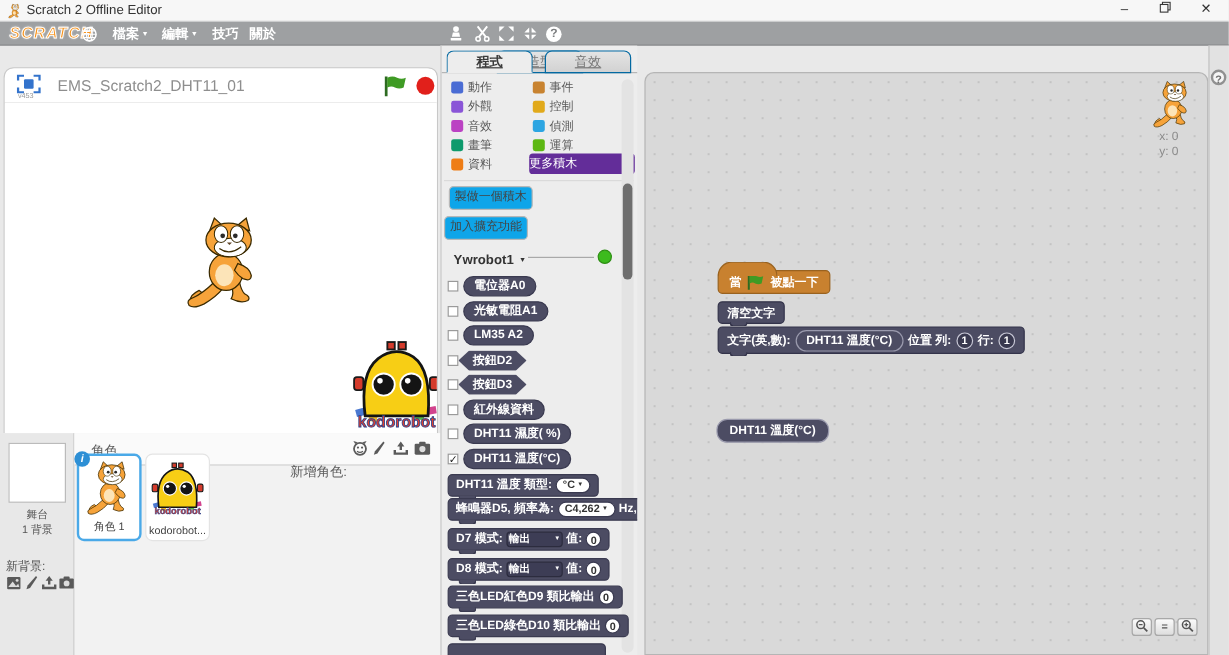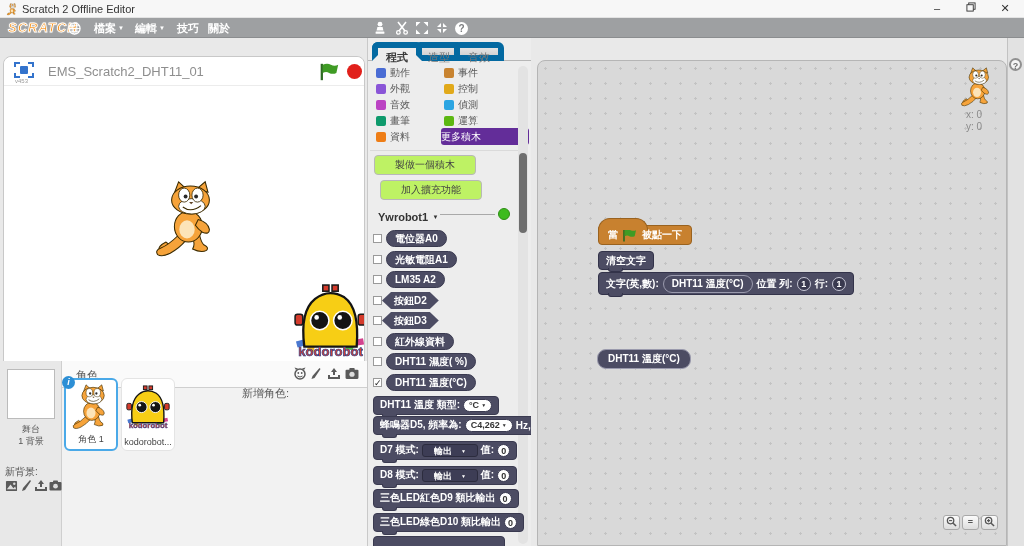--- a/index.html
+++ b/index.html
@@ -47,51 +47,51 @@
   #sprite-robot { left:121px; top:17px; width:54px; height:73px; border:1px solid #E4E4E4; }
   .thumb-label { position:absolute; bottom:3px; width:100%; font-size:9px; color:#444; }
   #info-badge { left:-4px; top:-4px; width:13px; height:13px; background:#2D8FD5; border-radius:50%;
                 color:#fff; font-size:9px; font-weight:bold; font-style:italic; text-align:center; line-height:13px; }
   #stage-thumb { left:7px; top:8px; width:48px; height:50px; background:#fff; border:1px solid #BBB; }
   .stagecol-text { width:62px; text-align:center; font-size:9px; color:#555; }
   #new-backdrop { left:5px; font-size:10px; color:#555; }
 
   
   #palette { left:367px; top:38px; width:164px; height:508px; background:#EDEDED; border-left:1px solid #C9C9C9; overflow:hidden; }
-  .tab { top:4px; height:19px; line-height:18px; font-size:11px; padding:0 8px; border:6px solid #0369a1;
-         border-radius:6px 6px 0 0; color:#777; background:linear-gradient(#E4E4E4,#D2D2D2); z-index:2; }
+  .tab { top:4px; height:19px; line-height:18px; font-size:11px; padding:0 24px; border:1px solid #0369a1;
+         border-radius:6px 6px 0 0; color:#777; background:linear-gradient(#E4E4E4,#D2D2D2); z-index:2;text-decoration:underline; }
   .tab.active { background:#EDEDED; color:#3a3a3a; font-weight:bold; border-bottom-color:#EDEDED; z-index:3; }
   #tabline { left:0; top:22px; width:164px; height:1px; background:#B6B6B6; z-index:1; }
   .cat-item { height:14px; display:flex; align-items:center; gap:4px; }
   .cat-sq { width:10px; height:10px; border-radius:2px; }
   .cat-label { font-size:10px; color:#5a5a5a; }
   #cat-selected { color:#fff; font-size:10px; font-weight:normal; text-align:left; line-height:17px;
                   border-radius:3px; width:88px; height:17px; }
   #pal-sep { left:2px; top:112px; width:158px; height:1px; background:#DADADA; }
-  .pal-btn { height:20px; line-height:18px; font-size:10px; color:#444; background:#bef264;
-             border:1px solid #B8B8B8; border-radius:4px; padding:0 20px; }
+  .pal-btn { height:20px; line-height:18px; font-size:10px; color:#444; background:#0ea5e9;
+             border:1px solid #B8B8B8; border-radius:4px; padding:0 4px; }
   #ext-name { font-size:11px; font-weight:bold; color:#333;text-align:right; }
   #ext-line { top:176px; left:72px; width:55px; height:1px; background:#A9A9A9; }
   #ext-dot { width:12px; height:12px; border-radius:50%; border:1px solid #2E8E14; }
   #pal-track { left:150px; top:28px; width:10px; height:478px; background:#E3E3E3; border-radius:5px; }
   #pal-thumb { left:151px; top:115px; width:8px; height:80px; background:#6E6E6E; border-radius:4px; }
   .chk { width:9px; height:9px; background:#fff; border:1px solid #9a9a9a; font-size:9px; line-height:8px;
          text-align:center; color:#222; }
   .reporter { display:inline-block; background:#4C4C63; border:1px solid #3A3A50; border-radius:9px;
               color:#fff; font-size:10px; font-weight:bold; height:17px; line-height:15px; padding:0 8px; white-space:nowrap; }
   .boolean { display:inline-block; background:#4C4C63; color:#fff; font-size:10px; font-weight:bold;
              height:17px; line-height:17px; padding:0 12px; white-space:nowrap;
              clip-path:polygon(9px 0, calc(100% - 9px) 0, 100% 50%, calc(100% - 9px) 100%, 9px 100%, 0 50%); }
   .stackb { display:inline-flex; align-items:center; gap:3px; background:#4C4C63; border:1px solid #3A3A50;
             border-radius:4px; color:#fff; font-size:10px; font-weight:bold; height:19px; padding:0 6px; white-space:nowrap; }
   .stackb::after { content:''; position:absolute; left:9px; bottom:-3px; width:13px; height:3px;
                    background:#4C4C63; border:1px solid #3A3A50; border-top:none; border-radius:0 0 3px 3px; }
   .stackwrap { position:absolute; }
   .dd-dark { background:#3D3D55; border:1px solid #2C2C3E; border-radius:3px; color:#fff; font-size:9px;
-             padding:0 11px; height:13px; line-height:12px; display:inline-flex; gap:9px; }
+             padding:0 1px; height:13px; line-height:12px; display:inline-flex; align-items:center; gap:20px; }
   .dd-light { background:#fff; border:1px solid #3A3A50; border-radius:8px; color:#333; font-size:9px;
               padding:0 5px; height:13px; line-height:12px; display:inline-flex; align-items:center; gap:2px; }
   .dd-arrow { font-size:5px; }
   .val-circle { background:#fff; color:#333; border:1px solid #3A3A50; border-radius:50%; width:13px; height:13px;
                 font-size:9px; font-weight:bold; text-align:center; line-height:12px; display:inline-block; }
 
   
   #script-panel { left:537px; top:60px; width:470px; height:486px; background:#D9D9D9;
                   background-image:radial-gradient(#C3C3C3 1px, transparent 1.3px); background-size:15px 15px;
                   border:1px solid #B5B5B5; border-radius:8px 8px 0 0; overflow:hidden; }
@@ -342,21 +342,21 @@
       <span class="cat-label">偵測</span>
     </div>
   <div class="abs cat-item" style="left:76px;top:76px">
       <span class="cat-sq" style="background: rgb(92, 183, 18);"></span>
       <span class="cat-label">運算</span>
     </div>
   <div class="abs" id="cat-selected" style="left: 73px; top: 90px; background: rgb(99, 45, 153);">更多積木</div>
 
   <div class="abs" id="pal-sep"></div>
   <button class="abs pal-btn" style="left:6px;top:117px">製做一個積木</button>
-  <button class="abs pal-btn" style="left:12px;top:142px">加入擴充功能</button>
+  <button class="abs pal-btn" style="left:2px;top:142px">加入擴充功能</button>
 
   <span class="abs" style="left:10px;top:169px">
     <span id="ext-name">Ywrobot1</span>
     <span style="font-size:6px;color:#333;vertical-align:2px">▼</span>
   </span>
   <div class="abs" id="ext-line"></div>
   <span class="abs" id="ext-dot" style="left: 130px; top: 170px; background: rgb(61, 187, 30);"></span>
 
   <div class="abs" id="pal-track"></div>
   <div class="abs" id="pal-thumb"></div>

